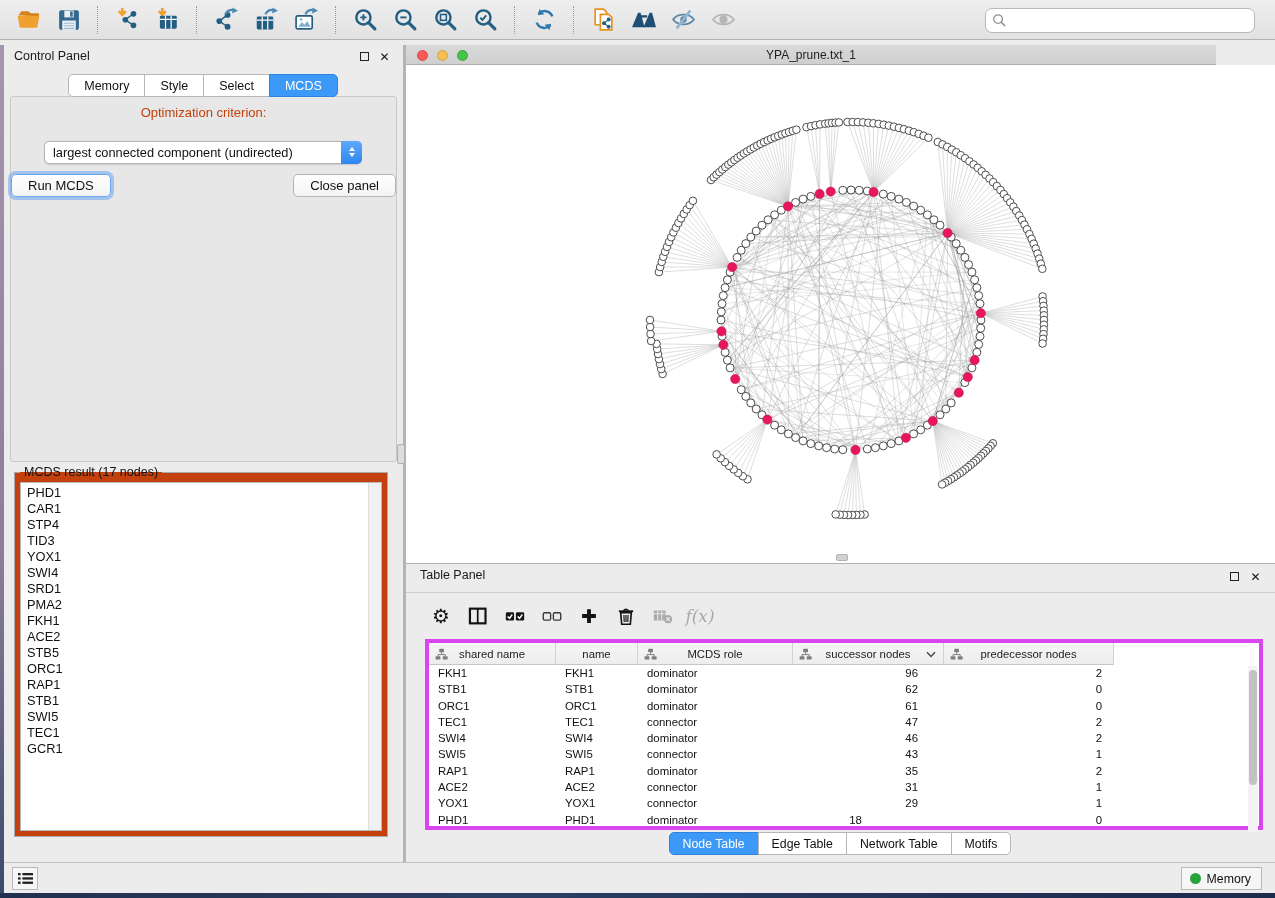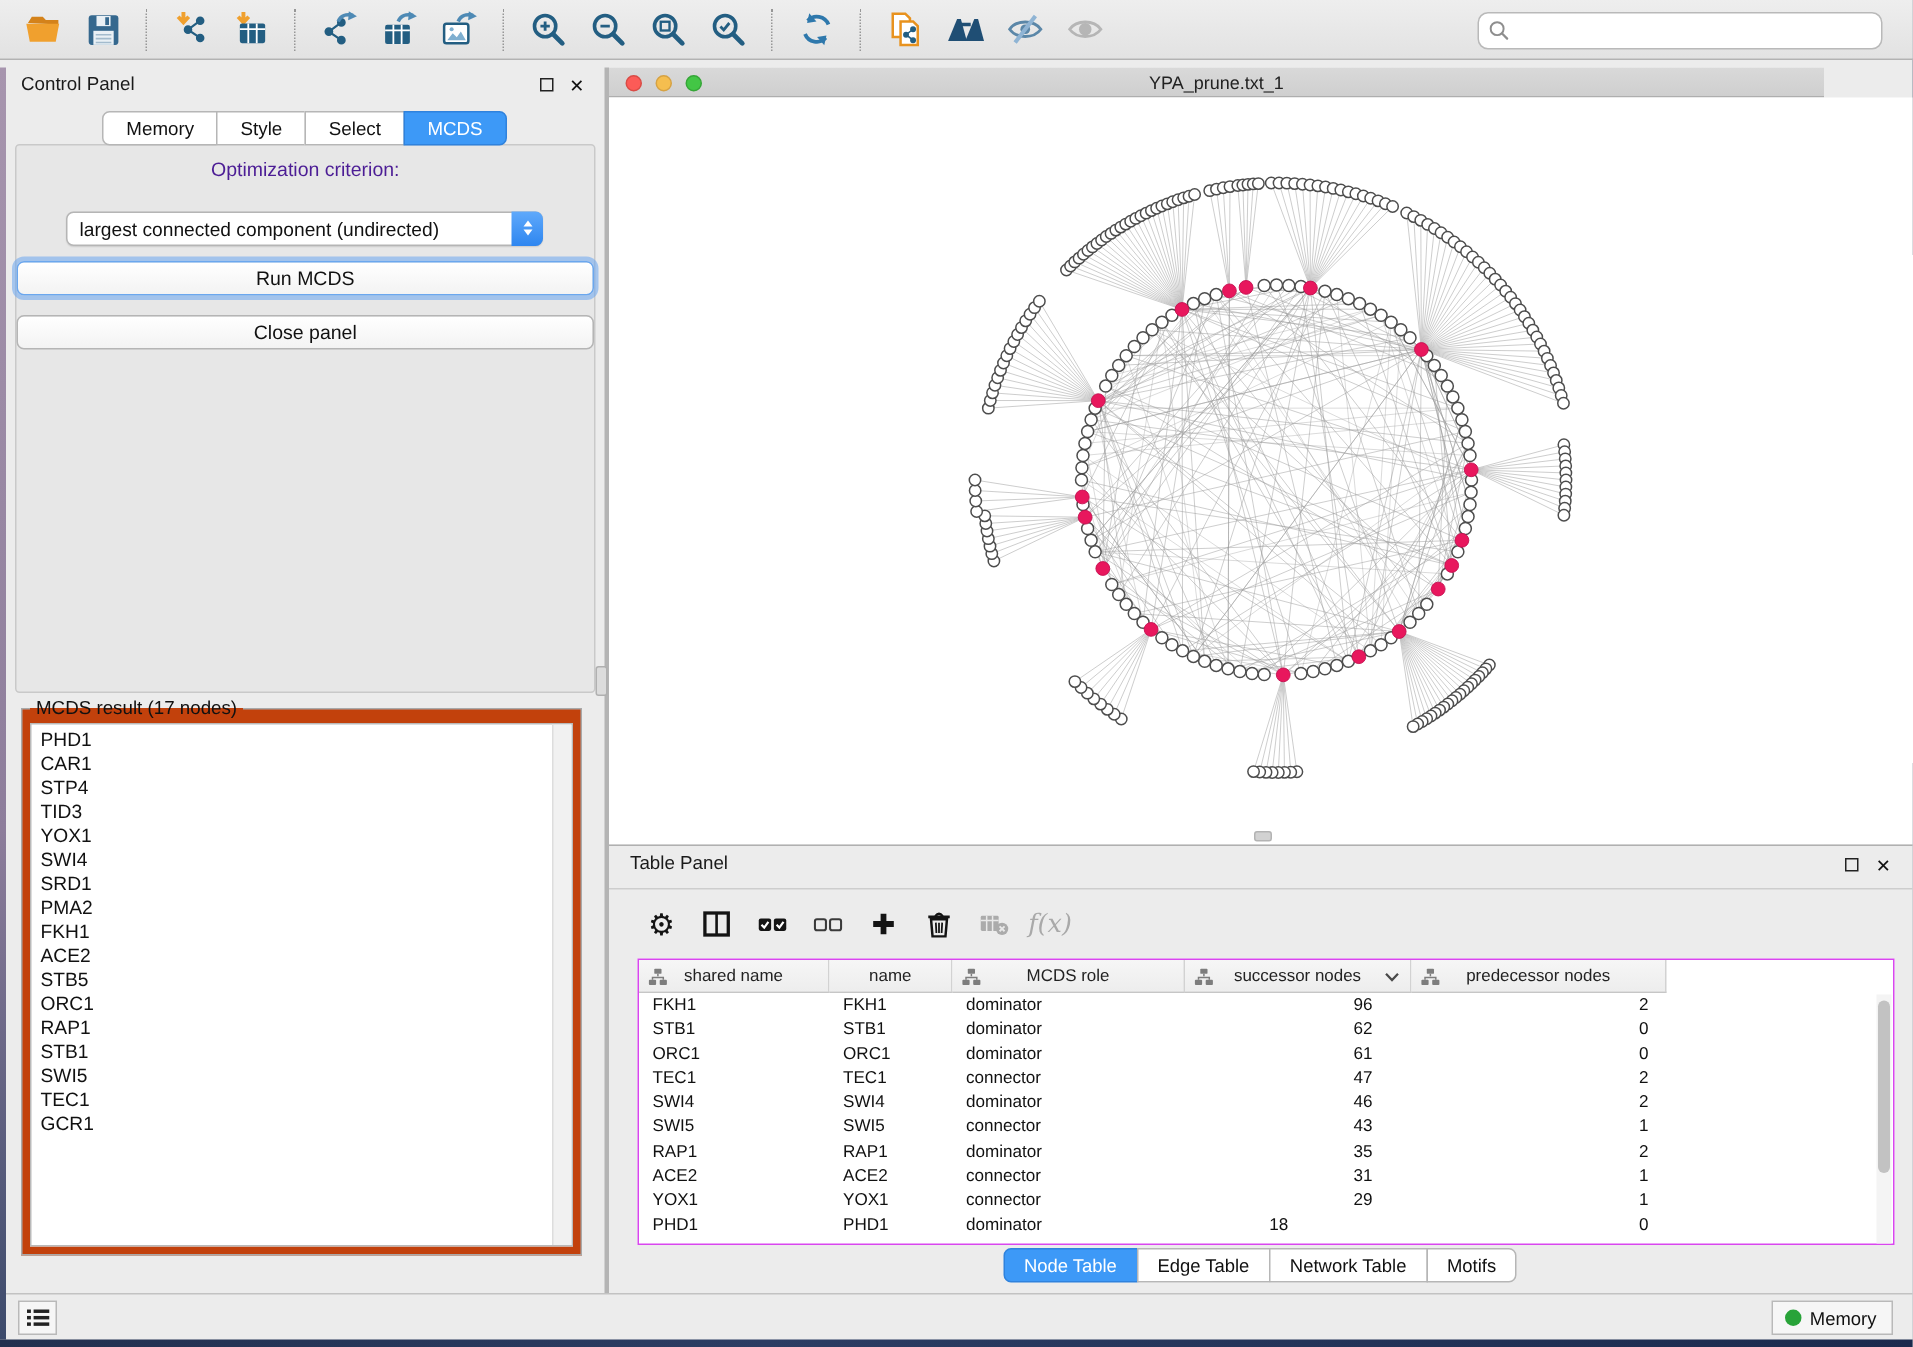--- a/index.html
+++ b/index.html
@@ -35,30 +35,30 @@
 
   .ctl-tabs { position:absolute; left:0; top:29px; width:100%; display:flex; justify-content:center; z-index:3; }
   .ctl-tab { height:23px; padding:0 15px; background:#fff; border:1px solid #b6b6b6; margin-left:-1px;
     font-size:12.5px; color:#111; display:flex; align-items:center; cursor:pointer; }
   .ctl-tab:first-child { border-radius:5px 0 0 5px; }
   .ctl-tab:last-child { border-radius:0 5px 5px 0; }
   .ctl-tab.active { background:#3d99f7; border-color:#2f82dd; color:#fff; }
 
   .ctl-body { position:absolute; left:6px; top:51px; width:387px; height:366px;
     background:#e7e7e7; border:1px solid #c9c9c9; border-radius:3px; }
-  .opt-label { position:absolute; top:8px; width:100%; text-align:center; font-size:13px; color:#4c1d95; }
+  .opt-label { position:absolute; top:8px; width:100%; text-align:center; font-size:13px; color:#c2410c; }
   .dropdown { position:absolute; left:33px; top:44px; width:318px; height:23px; background:#fff;
     border:1px solid #b5b5b5; border-radius:5px; display:flex; align-items:center; cursor:pointer;
     box-shadow:0 .5px 1px rgba(0,0,0,.12); }
   .dropdown .dd-text { flex:1; font-size:12.8px; color:#111; padding-left:8px; white-space:nowrap; }
   .dd-cap { width:21px; height:23px; margin:-1px -1px 0 0; background:linear-gradient(#5fa9fb,#2e86f0);
     border-radius:0 5px 5px 0; display:flex; flex-direction:column; align-items:center; justify-content:center; gap:2px; }
   .dd-up { width:0; height:0; border-left:3.5px solid transparent; border-right:3.5px solid transparent; border-bottom:4.5px solid #fff; }
   .dd-dn { width:0; height:0; border-left:3.5px solid transparent; border-right:3.5px solid transparent; border-top:4.5px solid #fff; }
-  .btn-row { position:absolute; top:77px; width:100%; display:flex; justify-content:space-between; gap:13px;flex-direction:column; }
+  .btn-row { position:absolute; top:77px; width:100%; display:flex; justify-content:space-between; gap:13px; }
   .mac-btn { height:23px; padding:0 16px; background:linear-gradient(#ffffff,#f3f3f3);
     border:1px solid #b5b5b5; border-radius:5px; font-size:13px; color:#111; cursor:pointer; }
   .mac-btn.focused { border-color:#6ba7ee; box-shadow:0 0 0 3px rgba(106,165,240,.55); }
 
   .result-box { position:absolute; left:10px; top:420px; width:374px; height:372px;
     border:1px solid #a9a9a9; background:#c2410c; }
   .result-box legend { font-size:12.5px; color:#111; margin-left:5px; padding:0 4px; }
   .result-inner { position:absolute; left:5px; right:5px; top:3px; bottom:5px; background:#fff;
     border:1px solid #b9b9b9; overflow:hidden; }
   .result-list { position:absolute; inset:2px 15px 2px 4px; }
@@ -89,21 +89,21 @@
   .tp-titlebar { position:relative; height:26px; }
   .tp-toolbar { position:absolute; left:0; top:28px; width:100%; height:46px;
     border-top:1px solid #cdcdcd; display:flex; align-items:center; padding-left:20px; gap:7px; }
   .tp-btn { width:30px; height:30px; border:none; background:transparent; display:flex;
     align-items:center; justify-content:center; cursor:pointer; }
   .tp-btn .gear-glyph { font-family:"DejaVu Sans",sans-serif; font-size:20px; color:#141414; line-height:1; }
   .tp-btn .fx-glyph { font-family:"DejaVu Serif",serif; font-style:italic; font-size:17px; color:#a9a9a9; }
   .tp-btn.disabled { cursor:default; }
 
   .tp-table { position:absolute; left:19px; top:75px; width:838px; height:191px;
-    background:#fff; border:1px solid #d946ef; }
+    background:#fff; border:4px solid #d946ef; }
   .tp-header { position:absolute; left:0; top:0; height:22px; display:flex; }
   .th { position:relative; height:22px; background:linear-gradient(#f6f6f6,#ededed);
     border-right:1px solid #d2d2d2; border-bottom:1px solid #c6c6c6;
     display:flex; align-items:center; justify-content:center; font-size:11.3px; color:#222; cursor:pointer; }
   .th .ns-ic { position:absolute; left:6px; top:5px; }
   .th .sort-ic { position:absolute; right:7px; top:8px; }
   .tp-rows { position:absolute; left:0; top:22px; right:0; bottom:0; }
   .tr { display:flex; height:16.3px; cursor:default; }
   .td { font-size:11.4px; color:#111; line-height:16.3px; white-space:nowrap; overflow:hidden; }
   .td.txt { padding-left:9px; }

